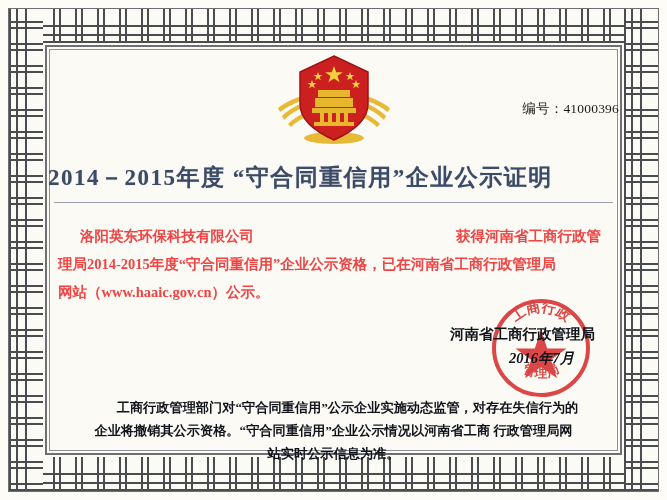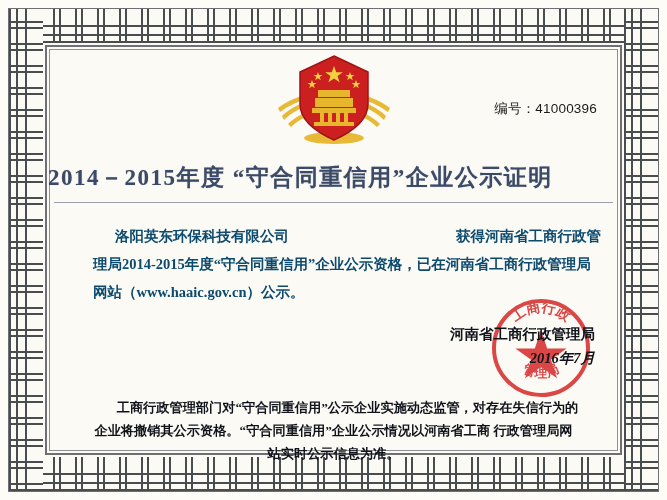--- a/index.html
+++ b/index.html
@@ -111,26 +111,26 @@
     top: 6px;
     transform: translateX(-50%);
     width: 132px;
     height: 96px;
   }
   .emblem-wrap svg { display: block; }
 
   
   .serial {
     position: absolute;
-    right: 22px;
+    right: 0;
     top: 56px;
     font-size: 13.5px;
     color: #1b1b1b;
     letter-spacing: 0.2px;
-    font-family: Liberation Sans, sans-serif;
+    font-family: Liberation Serif, serif;
     white-space: nowrap;
   }
 
   
   .title {
     position: absolute;
     left: 0;
     right: 0;
     top: 118px;
     text-align: left;
@@ -152,43 +152,42 @@
   }
 
   
   .body-block {
     position: absolute;
     left: 10px;
     right: 10px;
     top: 178px;
     font-size: 14.5px;
     line-height: 28px;
-    color: #0c4a6e;
+    color: #ef4444;
     font-weight: bold;
     font-family: "Liberation Serif", serif;
-    margin-left: 35px;
   }
   .body-line {
     white-space: nowrap;
   }
   .body-line-1 {
     display: flex;
     justify-content: space-between;
     padding: 0 8px 0 22px;
   }
   .body-line-1 .left-part { }
   .body-line-1 .right-part { }
   .body-line-2, .body-line-3 { padding-left: 0; }
 
   
   .signature {
     position: absolute;
     right: 24px;
     top: 278px;
-    text-align: right;
+    text-align: center;
     font-size: 14.5px;
     line-height: 24px;
     font-weight: bold;
     color: #10131a;
     font-family: "Liberation Serif", serif;
   }
   .sig-date {
     padding-left: 38px;
     font-style: italic;
   }

